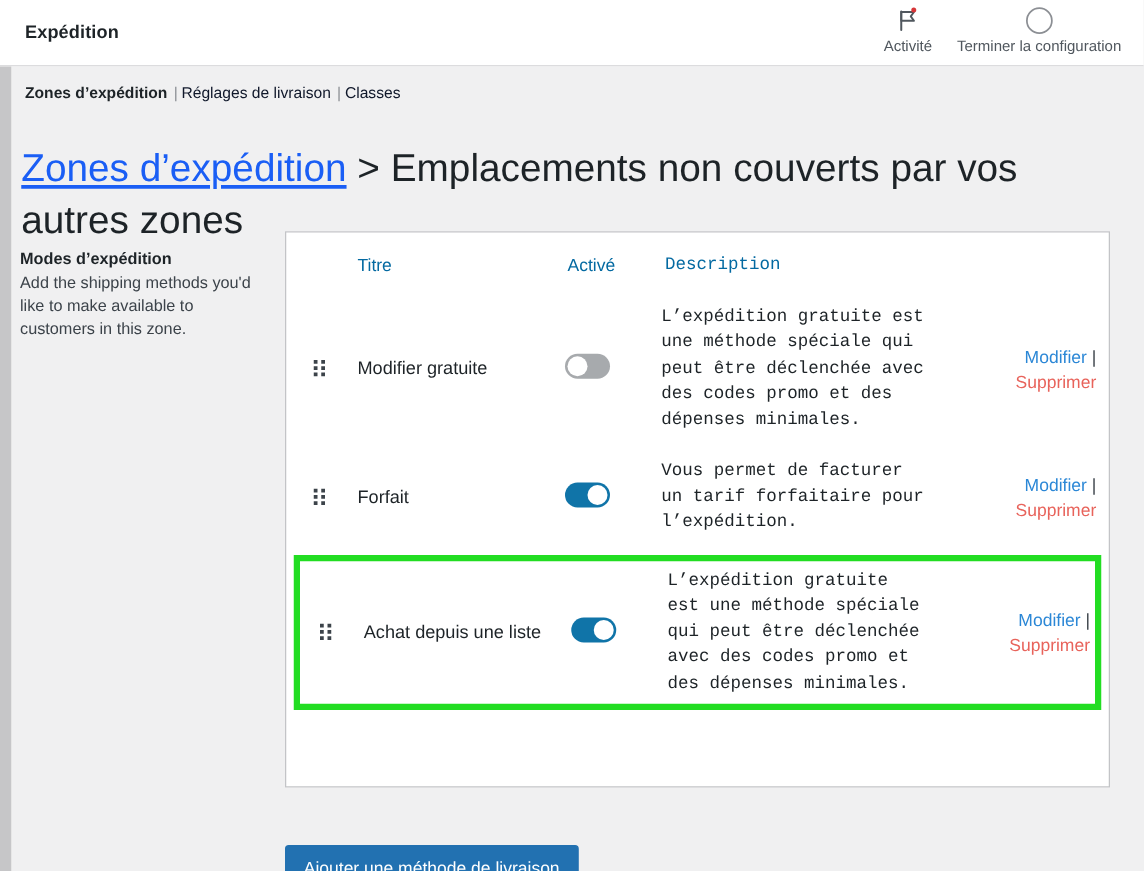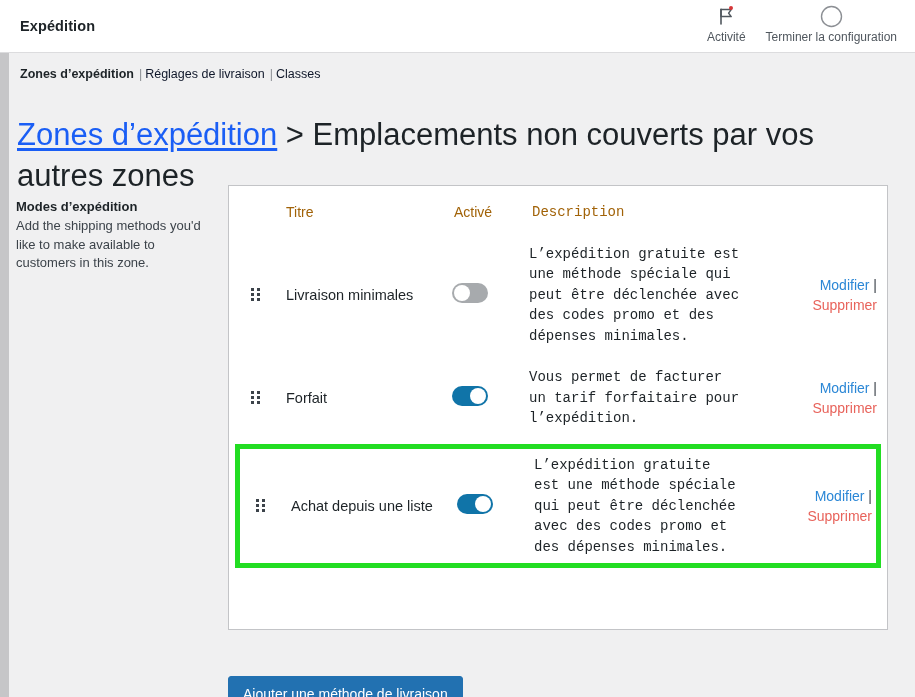--- a/index.html
+++ b/index.html
@@ -177,21 +177,21 @@
     align-items: center;
   }
   .col-handle { width: 38px; flex: 0 0 38px; }
   .col-title  { width: 165px; flex: 0 0 165px; }
   .col-toggle { width: 78px; flex: 0 0 78px; }
   .col-desc   { flex: 1 1 auto; padding-right: 12px; font-family: Liberation Mono, monospace; }
   .col-actions{ width: 118px; flex: 0 0 118px; text-align: right; }
 
   .th {
     font-size: 14px;
-    color: #a16207;
+    color: #0369a1;
     font-weight: normal;
   }
   .header-row .col-title { padding-left: 9px; }
   .header-row .col-toggle { padding-left: 3px; }
 
   .drag-handle {
     width: 9px;
     height: 14px;
     display: grid;
     grid-template-columns: 3px 3px;
@@ -354,21 +354,21 @@
         <div class="col-handle">
           <span class="drag-handle">
               <i></i>
               <i></i>
               <i></i>
               <i></i>
               <i></i>
               <i></i>
             </span>
         </div>
-        <div class="col-title method-title">Livraison minimales</div>
+        <div class="col-title method-title">Modifier gratuite</div>
         <div class="col-toggle">
           <span class="toggle off"><span class="knob"></span></span>
         </div>
         <div class="col-desc desc-text">L’expédition gratuite est une méthode spéciale qui peut être déclenchée avec des codes promo et des dépenses minimales.</div>
         <div class="col-actions actions">
           <a href="#" class="edit">Modifier</a>
           <span class="pipe">|</span>
           <a href="#" class="delete">Supprimer</a>
         </div>
       </div>

